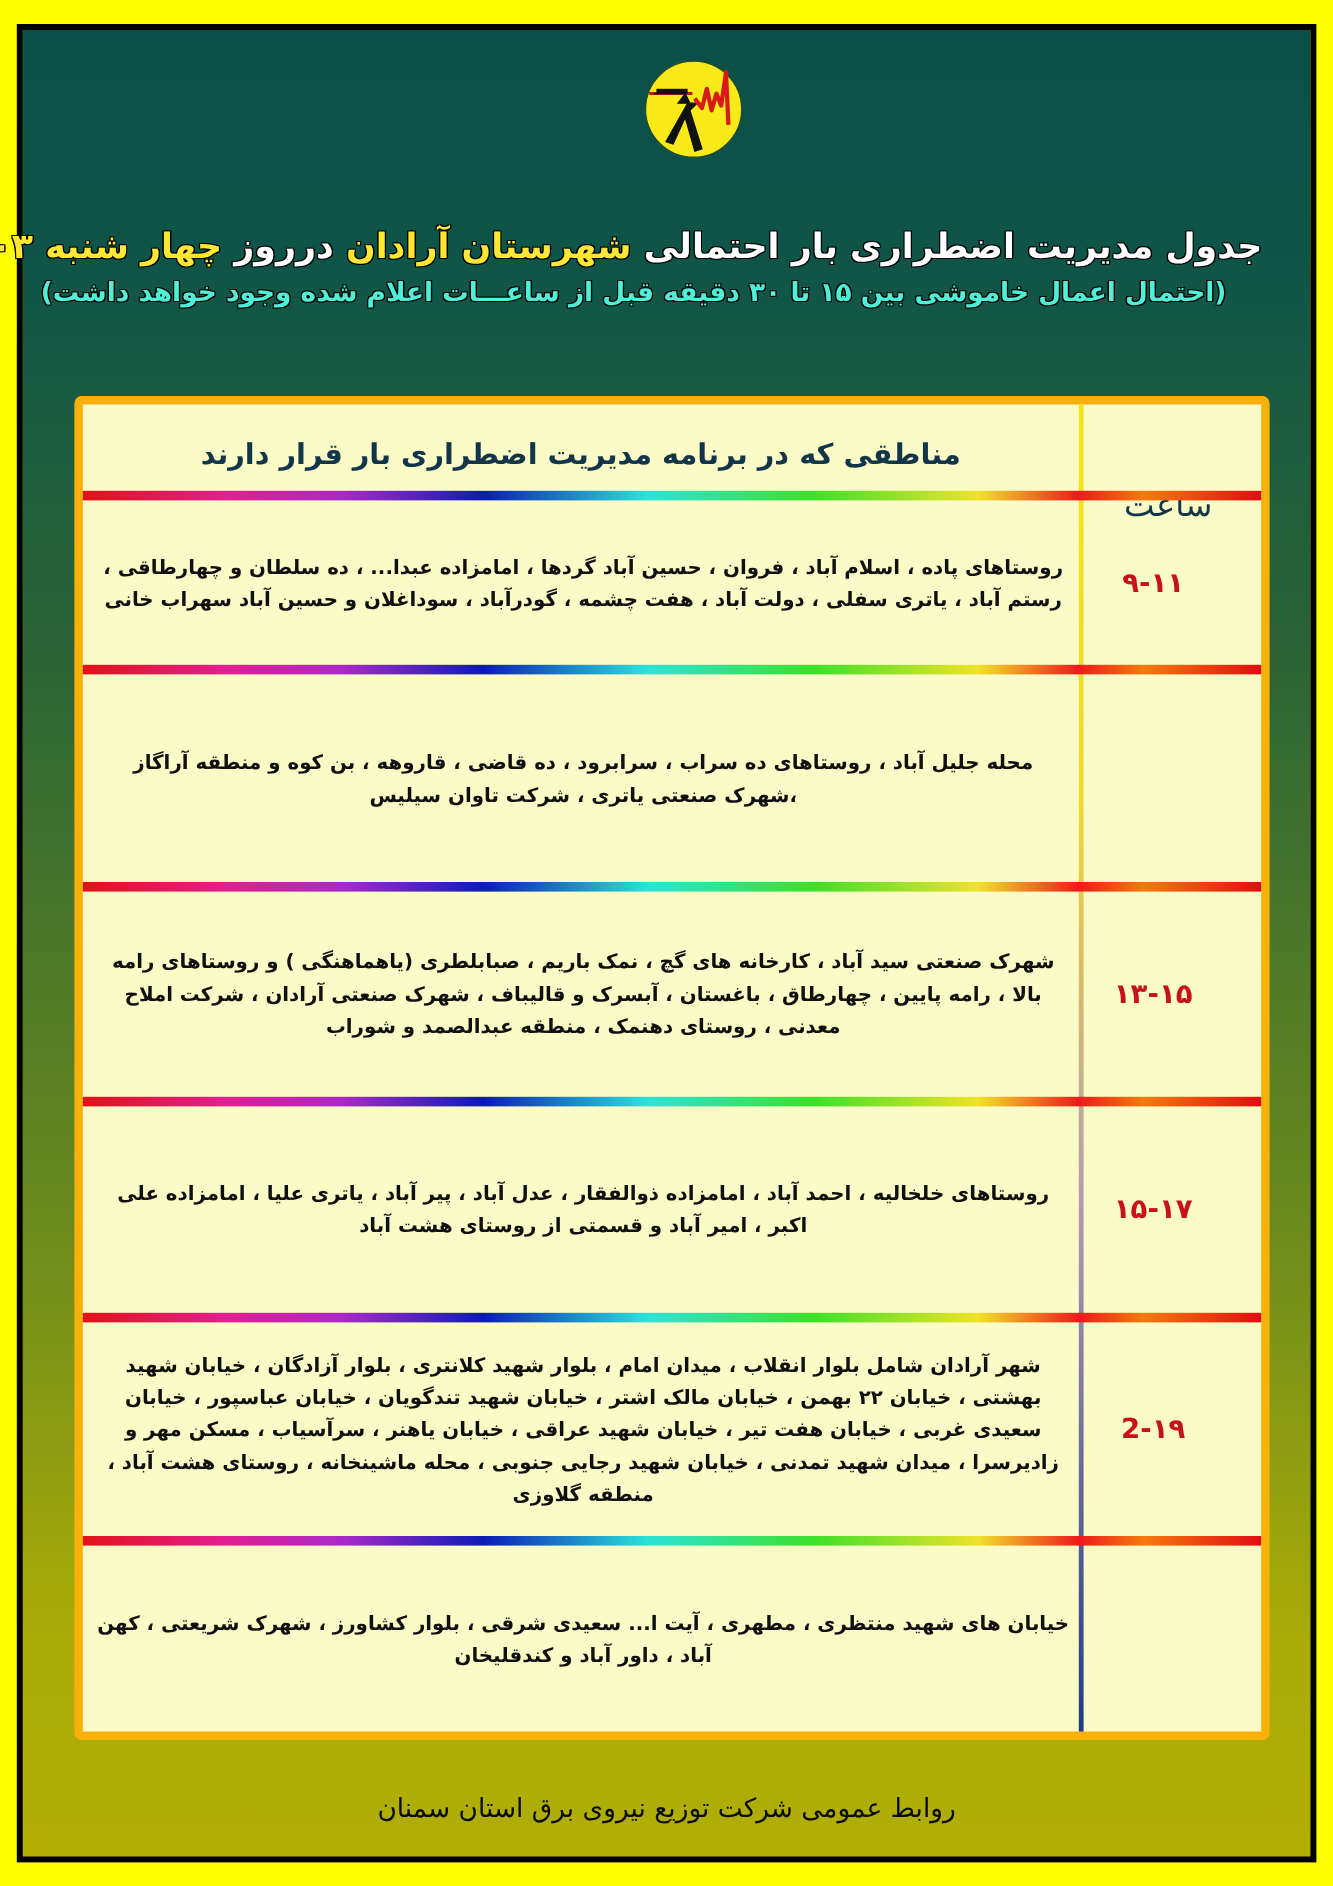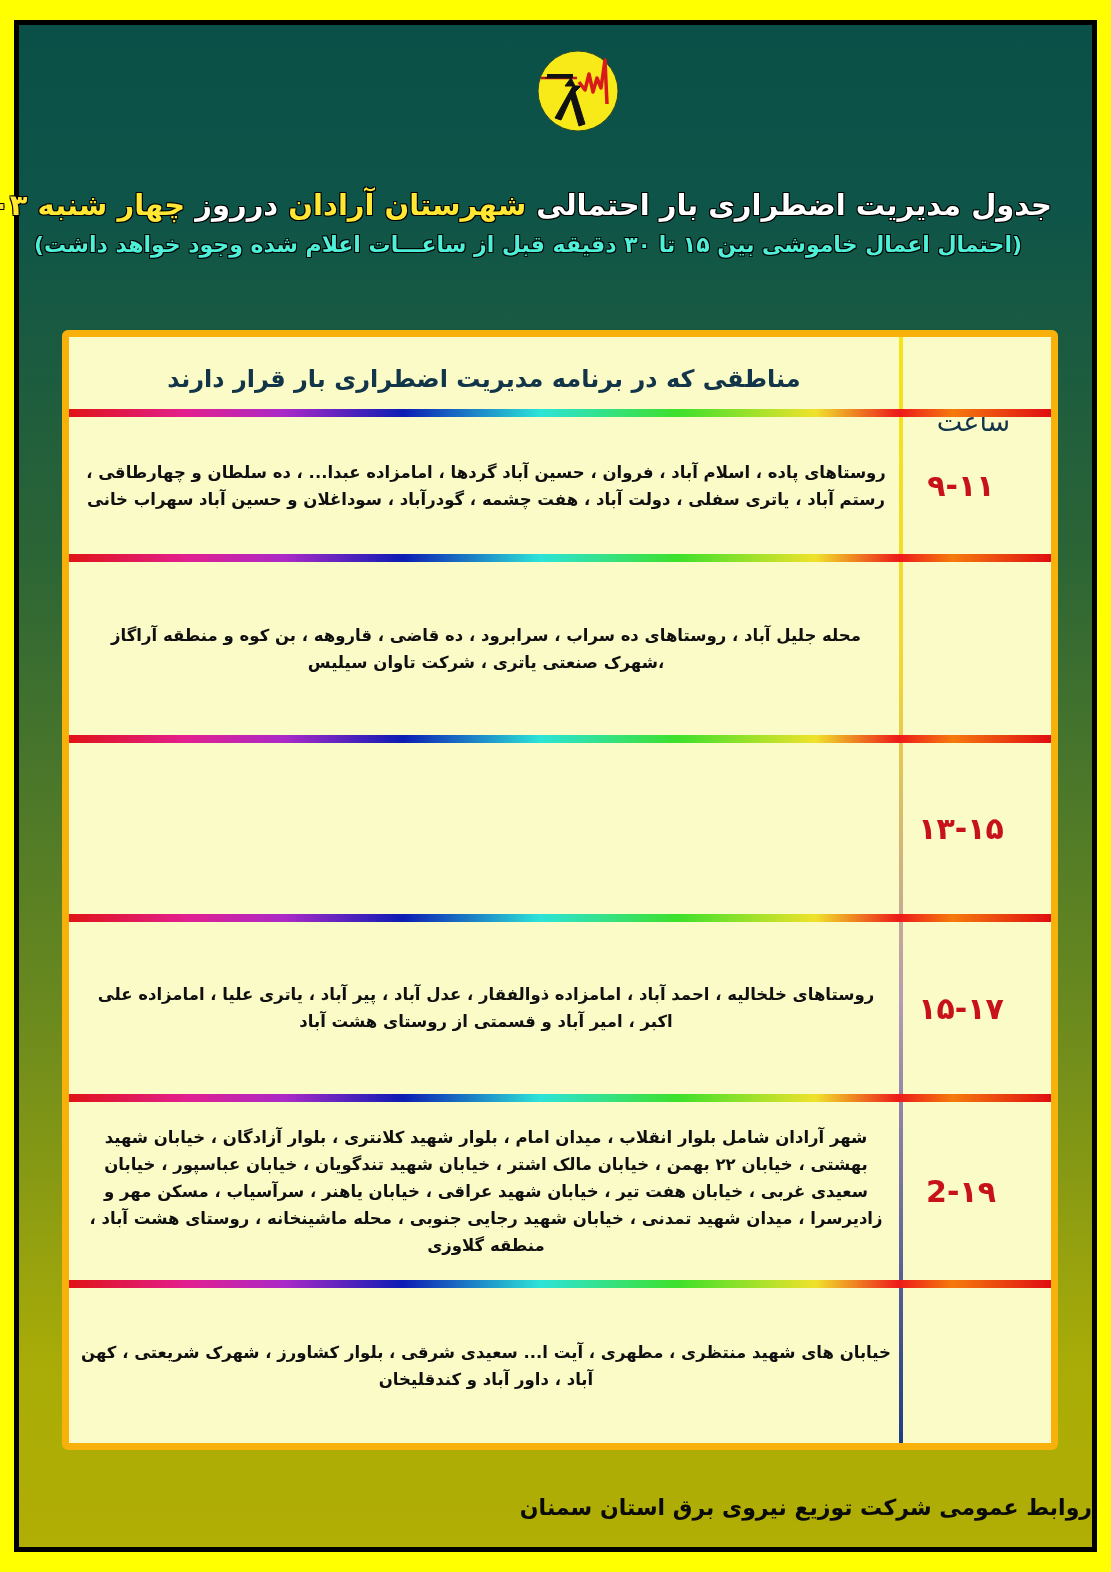--- a/index.html
+++ b/index.html
@@ -73,21 +73,21 @@
     left: 0; right: 0;
     height: 8px;
     background: linear-gradient(to left, #e00d12 0%, #f57a0d 10%, #ed1a1a 15.5%, #f0e22b 24%, #3de02a 38%, #2ce3d8 52%, #0c1cb4 66%, #a92ac8 78%, #e21f8f 88%, #e01317 100%);
   }
   .row .hour {
     position: absolute;
     right: 0; width: 180px;
     top: 0; bottom: 0;
     display: flex; align-items: center; justify-content: center;
     font-weight: bold;
-    font-size: 30px;
+    font-size: 23px;
     color: #c8121a;
     direction: ltr;
     letter-spacing: 1px;
   }
   .row .areas {
     position: absolute;
     right: 160px; left: 12px;
     top: 0; bottom: 0;
     display: flex; align-items: center;
     font-weight: bold;
@@ -105,22 +105,23 @@
   }
   .head-areas {
     position: absolute;
     right: 152px; left: 0; top: 0; height: 84px;
     display: flex; align-items: center; justify-content: center;
     font-weight: bold; font-size: 24px; color: #13354a;
   }
   .footer {
     position: absolute;
     left: 0; right: 0; top: 1470px;
+    text-align: center;
     direction: rtl;
-    font-weight: bold;
+    font-weight: normal;
     font-size: 22px;
     color: #0a0a0a;
   }
 </style>
 </head>
 <body>
 
 <div class="frame">
 
   <svg class="logo" viewBox="0 0 86 86">
@@ -149,20 +150,21 @@
     </div>
     <div class="rainbow" style="top:217px"></div>
 
     <div class="row" style="top:225px;height:173px">
       <div class="areas">محله جلیل آباد ، روستاهای ده سراب ، سرابرود ، ده قاضی ، قاروهه ، بن کوه و منطقه آراگاز ،شهرک صنعتی یاتری ، شرکت تاوان سیلیس</div>
     </div>
     <div class="rainbow" style="top:398px"></div>
 
     <div class="row" style="top:406px;height:171px">
       <div class="hour">۱۳-۱۵</div>
+      <div class="areas">شهرک صنعتی سید آباد ، کارخانه های گچ ، نمک باریم ، صبابلطری (یاهماهنگی ) و روستاهای رامه بالا ، رامه پایین ، چهارطاق ، باغستان ، آبسرک و قالیباف ، شهرک صنعتی آرادان ، شرکت املاح معدنی ، روستای دهنمک ، منطقه عبدالصمد و شوراب</div>
     </div>
     <div class="rainbow" style="top:577px"></div>
 
     <div class="row" style="top:585px;height:172px">
       <div class="hour">۱۵-۱۷</div>
       <div class="areas">روستاهای خلخالیه ، احمد آباد ، امامزاده ذوالفقار ، عدل آباد ، پیر آباد ، یاتری علیا ، امامزاده علی اکبر ، امیر آباد و قسمتی از روستای هشت آباد</div>
     </div>
     <div class="rainbow" style="top:757px"></div>
 
     <div class="row" style="top:765px;height:178px">

